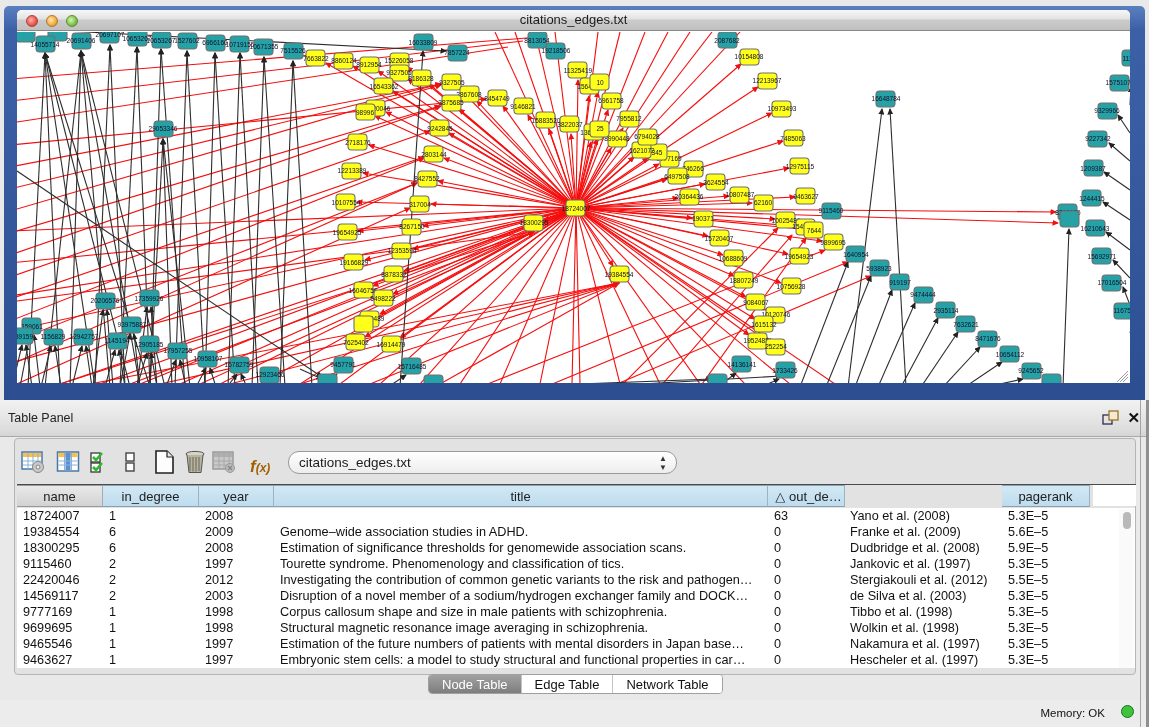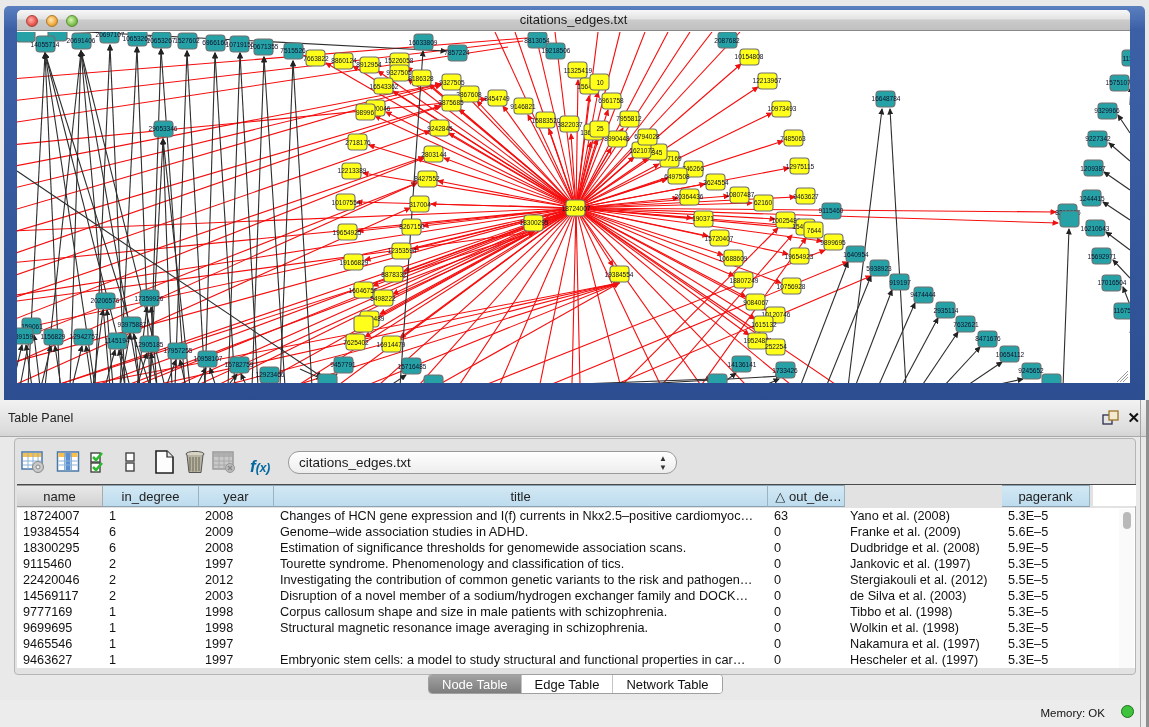--- a/index.html
+++ b/index.html
@@ -622,37 +622,36 @@
       <path d="M3 5 L5 22.5 L17 22.5 L19 5" fill="#b8b4a4" stroke="#555"></path>
       <path d="M6 7v14 M9 7v14.5 M12 7v14.5 M15 7v14" stroke="#77735f" stroke-width="1.2"></path>
     </svg>
     <svg class="ticon" style="left:197px" width="24" height="24" viewBox="0 0 24 24">
       <rect x="1" y="2" width="20" height="17" fill="#c9c9c9" stroke="#9a9a9a" stroke-width="1.5"></rect>
       <rect x="2" y="3" width="18" height="4" fill="#b0b0b0"></rect>
       <path d="M2 11h18 M2 15h18 M7 3v16 M12 3v16 M17 3v16" stroke="#a8a8a8" stroke-width="1"></path>
       <circle cx="18" cy="18" r="4.5" fill="#bbb" stroke="#999"></circle>
       <path d="M16 16 l4 4 M20 16 l-4 4" stroke="#888" stroke-width="1.3"></path>
     </svg>
-    <div class="ticon" style="left:235px; top:18px; font-size:17px; font-style:italic; font-weight:bold; color:#0369a1;">f<span style="font-size:12px;">(x)</span></div>
+    <div class="ticon" style="left:235px; top:18px; font-size:17px; font-style:italic; font-weight:bold; color:#a16207;">f<span style="font-size:12px;">(x)</span></div>
     <div id="dropdown">citations_edges.txt<div class="ud">▲<br>▼</div></div>
   </div>
   <div id="thead">
     <div class="h hg" style="left:0px; width:86px;">name</div>
     <div class="h" style="left:86px; width:96px;">in_degree</div>
     <div class="h" style="left:182px; width:75px;">year</div>
     <div class="h" style="left:257px; width:494px;">title</div>
     <div class="h" style="left:751px; width:77px; text-align:center; padding-left:5px;">△ out_de…</div>
     <div class="h" style="left:985px; width:88px;">pagerank</div>
   </div>
   <div id="tbody">
 <div class="tr">
         <div class="c0">18724007</div>
         <div class="c1">1</div>
         <div class="c2">2008</div>
-        <div class="c3">Changes of HCN gene expression and I(f) currents in Nkx2.5–positive cardiomyoc…</div>
         <div class="c4">63</div>
         <div class="c5">Yano et al. (2008)</div>
         <div class="c6">5.3E–5</div>
       </div>
 <div class="tr">
         <div class="c0">19384554</div>
         <div class="c1">6</div>
         <div class="c2">2009</div>
         <div class="c3">Genome–wide association studies in ADHD.</div>
         <div class="c4">0</div>
@@ -710,20 +709,21 @@
         <div class="c2">1998</div>
         <div class="c3">Structural magnetic resonance image averaging in schizophrenia.</div>
         <div class="c4">0</div>
         <div class="c5">Wolkin et al. (1998)</div>
         <div class="c6">5.3E–5</div>
       </div>
 <div class="tr">
         <div class="c0">9465546</div>
         <div class="c1">1</div>
         <div class="c2">1997</div>
+        <div class="c3">Estimation of the future numbers of patients with mental disorders in Japan base…</div>
         <div class="c4">0</div>
         <div class="c5">Nakamura et al. (1997)</div>
         <div class="c6">5.3E–5</div>
       </div>
 <div class="tr">
         <div class="c0">9463627</div>
         <div class="c1">1</div>
         <div class="c2">1997</div>
         <div class="c3">Embryonic stem cells: a model to study structural and functional properties in car…</div>
         <div class="c4">0</div>

